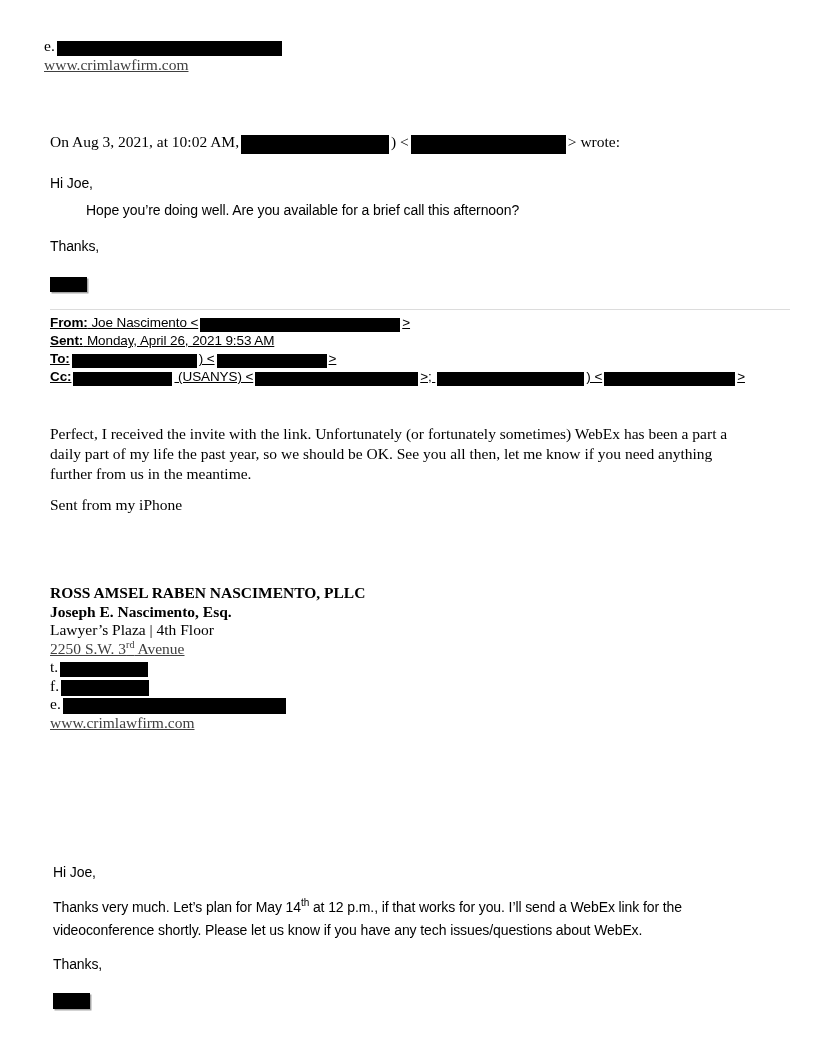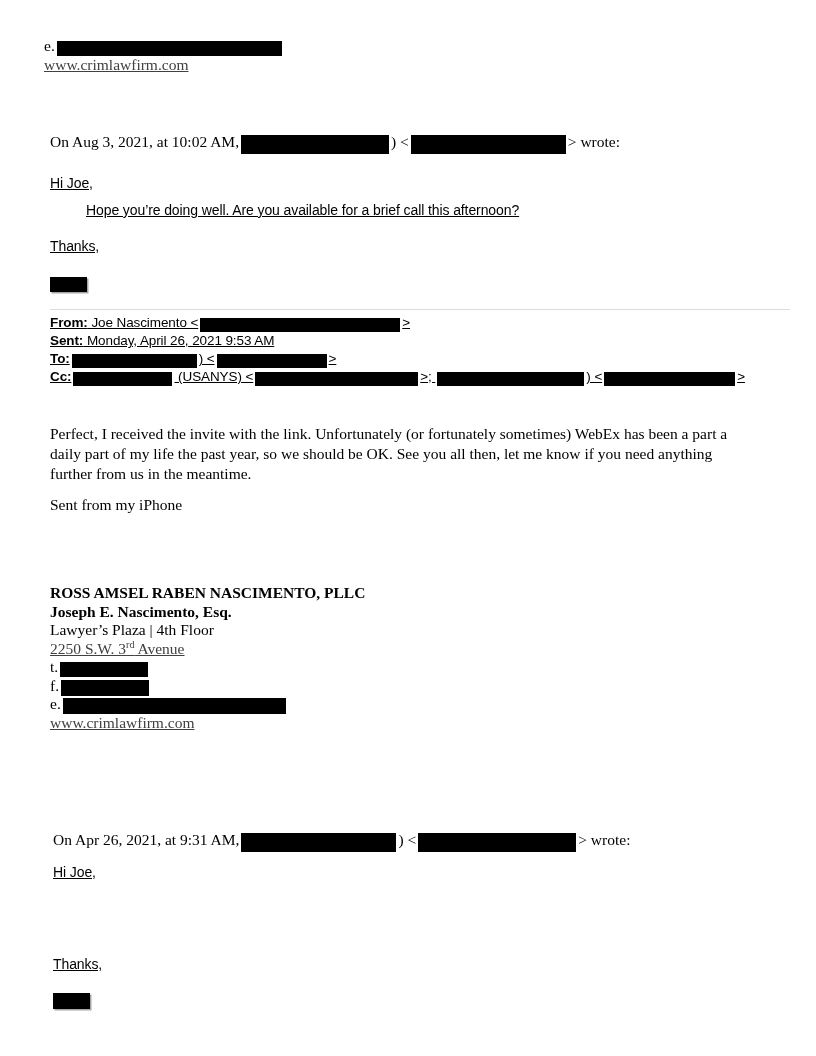--- a/index.html
+++ b/index.html
@@ -1,20 +1,20 @@
 <!DOCTYPE html>
 <html><head>
 <meta charset="utf-8">
 <style>
   html,body{margin:0;padding:0;background:#ffffff;}
   .page{position:relative;width:816px;height:1056px;background:#ffffff;overflow:hidden;
         font-family:"Liberation Serif","DejaVu Serif",serif;color:#000;}
   .abs{position:absolute;}
   .serif{font-family:"Liberation Serif","DejaVu Serif",serif;font-size:15.5px;line-height:19px;}
-  .sans{font-family:"Liberation Sans","DejaVu Sans",sans-serif;font-size:14px;line-height:17px;letter-spacing:-0.1px;text-decoration:underline;}
+  .sans{font-family:"Liberation Sans","DejaVu Sans",sans-serif;font-size:14px;line-height:17px;letter-spacing:-0.1px;}
   .sans-sm{font-family:"Liberation Sans","DejaVu Sans",sans-serif;font-size:13.5px;line-height:14px;letter-spacing:-0.1px;}
   .b{font-weight:bold;}
   .link{color:#404040;text-decoration:underline;cursor:pointer;}
   .redact{display:inline-block;background:#000;vertical-align:text-bottom;margin:0 2px -2px 2px;}
   .redact-tall{margin-bottom:-4px;}
   .redact-block{display:inline-block;background:#000;box-shadow:1.5px 1.5px 0 rgba(0,0,0,0.35);}
   .hdr-row{margin-bottom:4px;white-space:nowrap;text-decoration:underline;}
   .preline{white-space:pre-line;}
   .divider{border-top:1px solid #dcdcdc;height:0;}
   sup{font-size:10px;line-height:0;vertical-align:super;}
@@ -55,19 +55,20 @@
     <div class="b">ROSS AMSEL RABEN NASCIMENTO, PLLC</div>
     <div class="b">Joseph E. Nascimento, Esq.</div>
     <div>Lawyer’s Plaza | 4th Floor</div>
     <div><a class="link"><span>2250 S.W. 3</span><sup>rd</sup><span> Avenue</span></a></div>
     <div><span>t.</span><span class="redact" style="width:88px;height:15px;"></span></div>
     <div><span>f.</span><span class="redact" style="width:88px;height:16px;"></span></div>
     <div><span>e.</span><span class="redact" style="width:223px;height:16px;"></span></div>
     <div><a class="link">www.crimlawfirm.com</a></div>
   </div>
 
-  <div class="abs serif" style="left:53px;top:830px;white-space:nowrap;"><span>On Apr 26, 2021, at 9:31 AM,</span><span class="redact redact-tall" style="width:155px;height:19px;"></span><span>) &lt;</span><span class="redact redact-tall" style="width:158px;height:19px;"></span><span>&gt; wrote:</span></div>
 
   <div class="abs sans" style="left:53px;top:864px;">Hi Joe,</div>
+  <div class="abs sans preline" style="left:53px;top:896px;width:725px;line-height:23px;"><span>Thanks very much. Let’s plan for May 14</span><sup>th</sup><span> at 12 p.m., if that works for you. I’ll send a WebEx link for the
+videoconference shortly. Please let us know if you have any tech issues/questions about WebEx.</span></div>
   <div class="abs sans" style="left:53px;top:956px;">Thanks,</div>
   <span class="abs redact-block" style="left:53px;top:993px;width:37px;height:16px;"></span>
 
 </div>
 
 </body></html>

